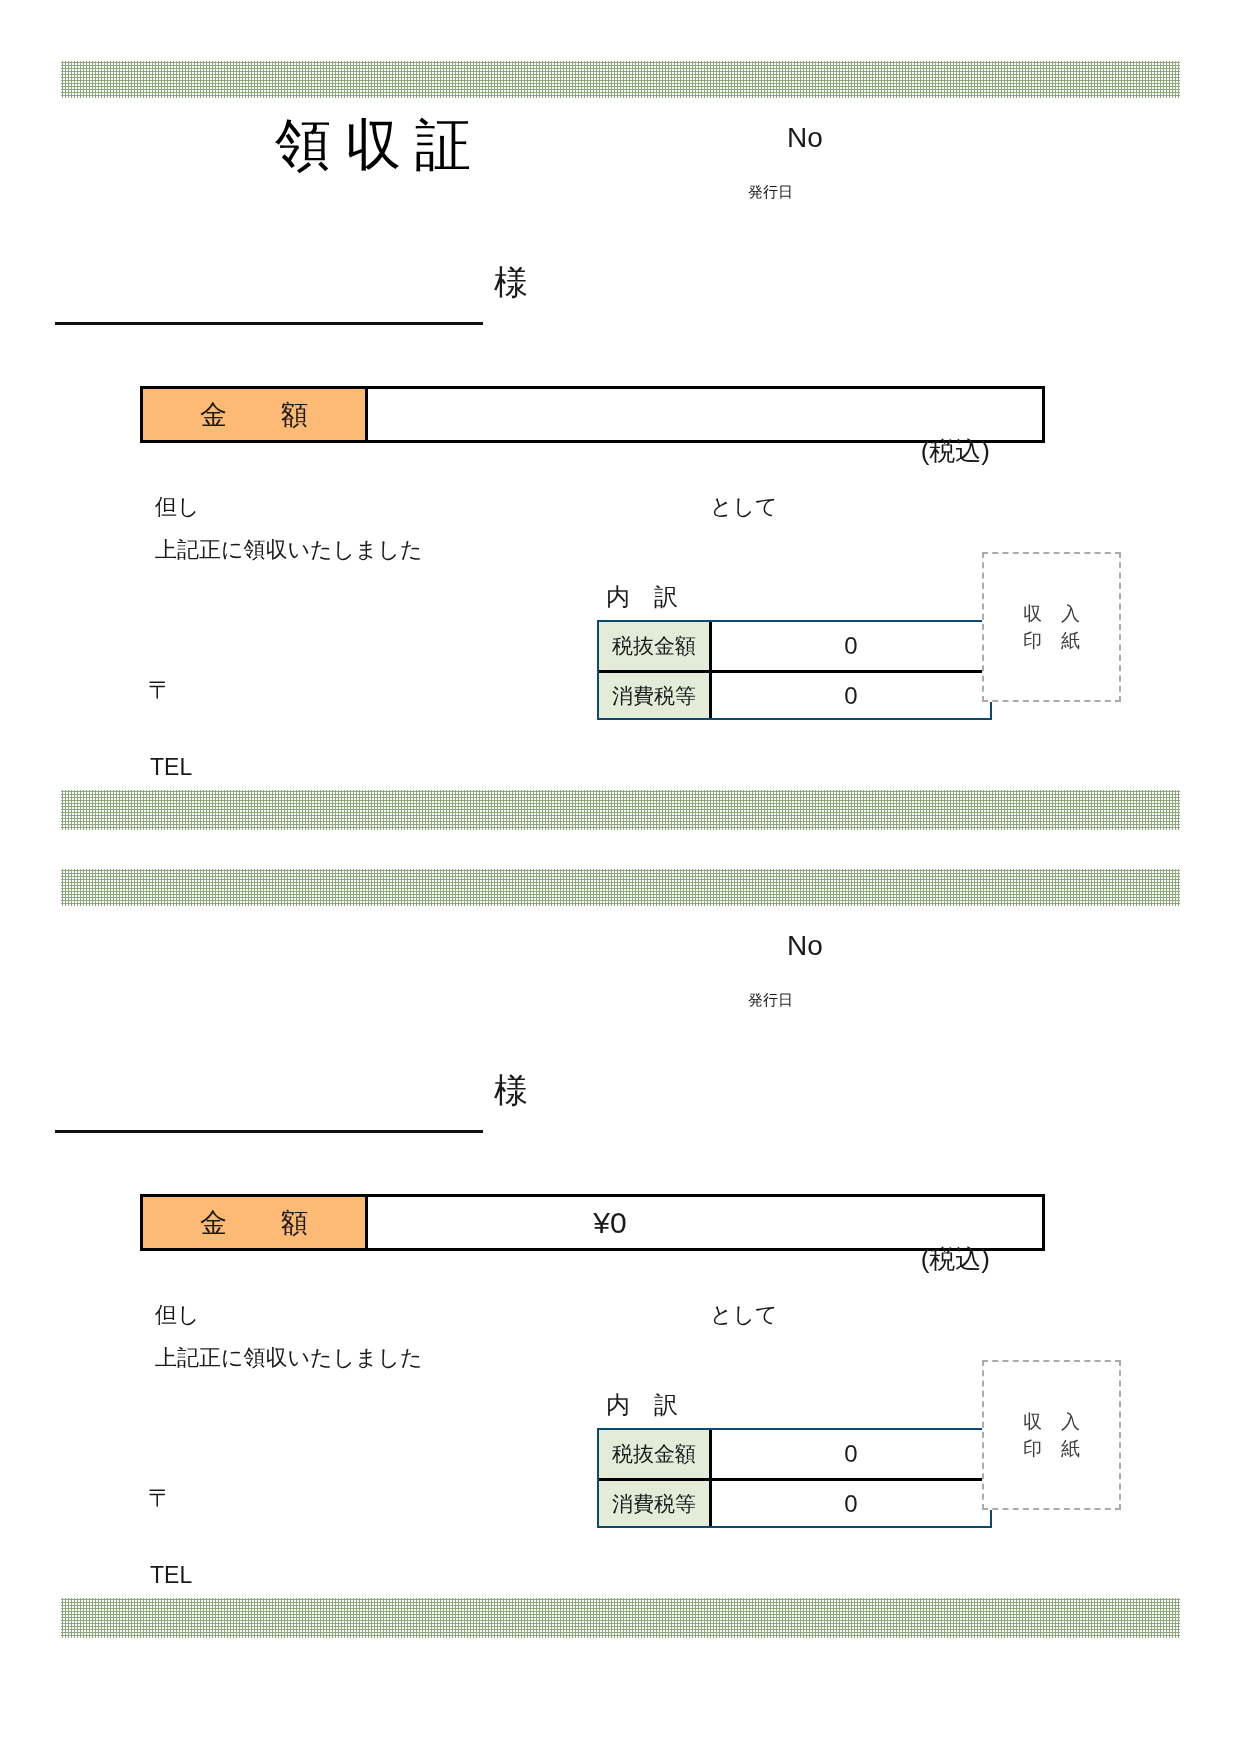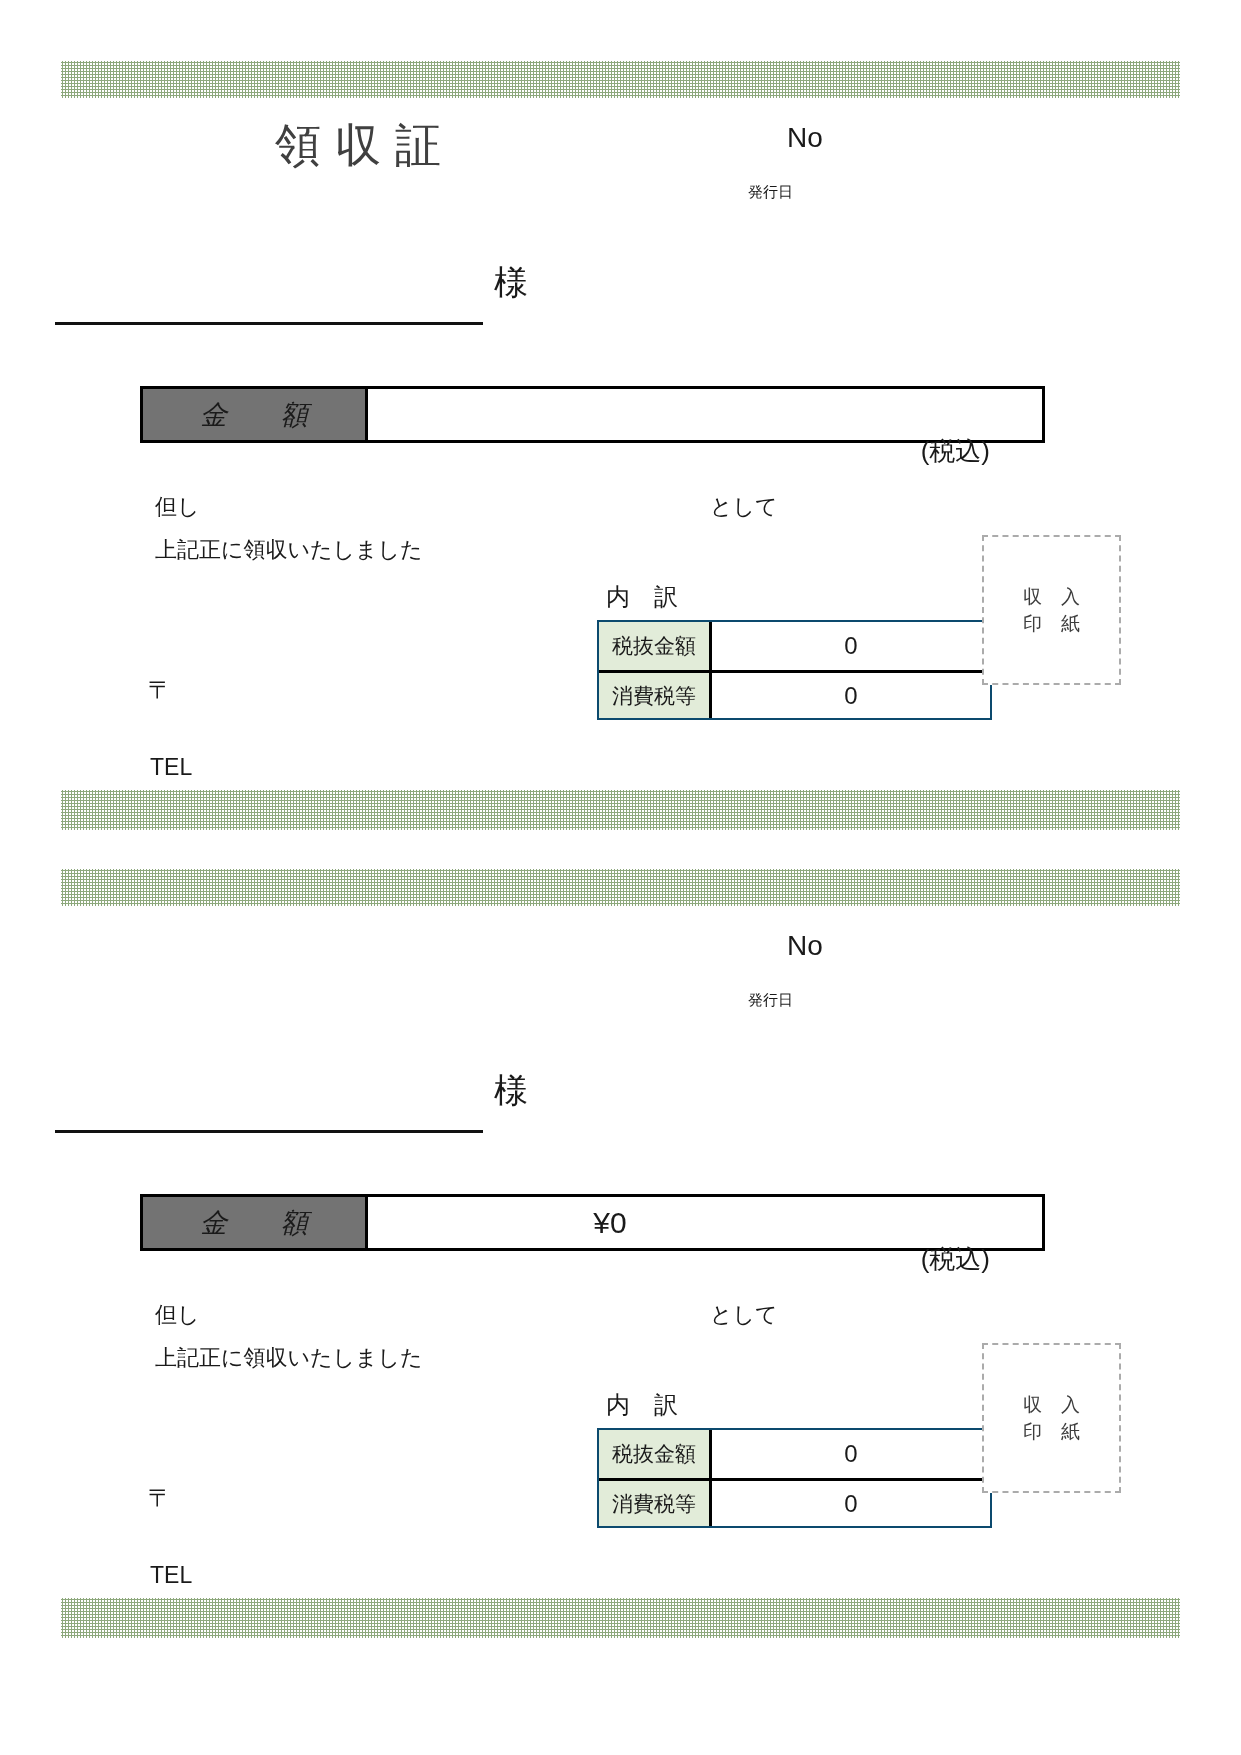--- a/index.html
+++ b/index.html
@@ -19,40 +19,40 @@
     position:absolute;left:61px;width:1119px;
     background-color:#ffffff;
     background-image:radial-gradient(circle,#8da87c 1px,transparent 1.2px);
     background-size:3px 3px;
   }
   .band-top{top:61px;height:37px;}
   .band-bottom{top:790px;height:40px;}
 
   .doc-title{
     position:absolute;top:112px;
-    font-size:46px;line-height:66px;
-    letter-spacing:14px;color:#404040;white-space:nowrap;
+    font-size:56px;line-height:66px;
+    letter-spacing:14px;color:#000000;white-space:nowrap;
   }
   .first .doc-title{left:275px;}
   .second .doc-title{left:198px;}
 
   .no-label{position:absolute;left:787px;top:122px;font-size:28px;}
   .issue-label{position:absolute;left:748px;top:183px;font-size:15px;}
 
   .addressee-suffix{position:absolute;left:494px;top:260px;font-size:34px;}
   .addressee-line{position:absolute;left:55px;top:322px;width:428px;height:3px;background:#111;}
 
   .amount-table{
     position:absolute;left:140px;top:386px;width:905px;height:57px;
     border:3px solid #000;display:flex;box-sizing:border-box;background:#fff;
   }
   .amount-label-cell{
-    width:225px;flex:0 0 225px;background:#737373;border-right:3px solid #000;
+    width:225px;flex:0 0 225px;background:#fdba74;border-right:3px solid #000;
     display:flex;align-items:center;justify-content:center;
-    font-size:27px;box-sizing:border-box;font-style:italic;
+    font-size:27px;box-sizing:border-box;
   }
   .amount-value-cell{flex:1;position:relative;}
   .amount-value{
     position:absolute;left:0;right:190px;top:0;bottom:0;
     display:flex;align-items:center;justify-content:center;font-size:30px;
   }
   .tax-note{position:absolute;right:52px;top:50%;transform:translateY(-50%);font-size:26px;margin-top:36px;}
 
   .proviso-prefix{position:absolute;left:155px;top:492px;font-size:22px;}
   .proviso-suffix{position:absolute;left:710px;top:492px;font-size:22px;}
@@ -68,21 +68,21 @@
   .breakdown-label-cell{
     width:113px;flex:0 0 113px;background:#e2ecd9;border-right:3px solid #000;
     display:flex;align-items:center;justify-content:center;
     font-size:21px;box-sizing:border-box;white-space:nowrap;
   }
   .breakdown-value-cell{
     flex:1;display:flex;align-items:center;justify-content:center;font-size:24px;
   }
 
   .stamp-box{
-    position:absolute;left:982px;top:535px;width:139px;height:150px;
+    position:absolute;left:982px;top:552px;width:139px;height:150px;
     border:2px dashed #ababab;box-sizing:border-box;background:#fff;
     display:flex;flex-direction:column;align-items:center;justify-content:center;
     gap:1px;font-size:19px;color:#3d3d3d;
   }
   .postal-mark{position:absolute;left:148px;top:674px;font-size:24px;}
   .tel-label{position:absolute;left:150px;top:754px;font-size:23px;}
 </style>
 </head>
 <body>
 

